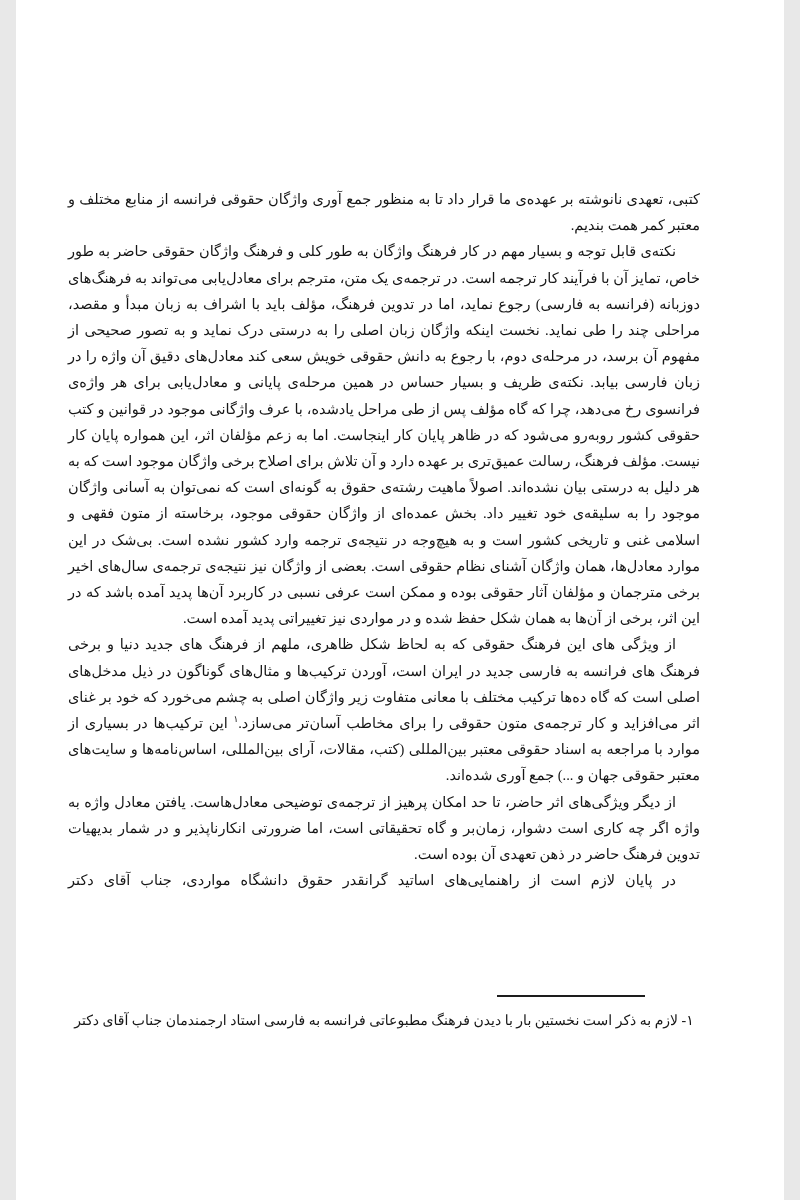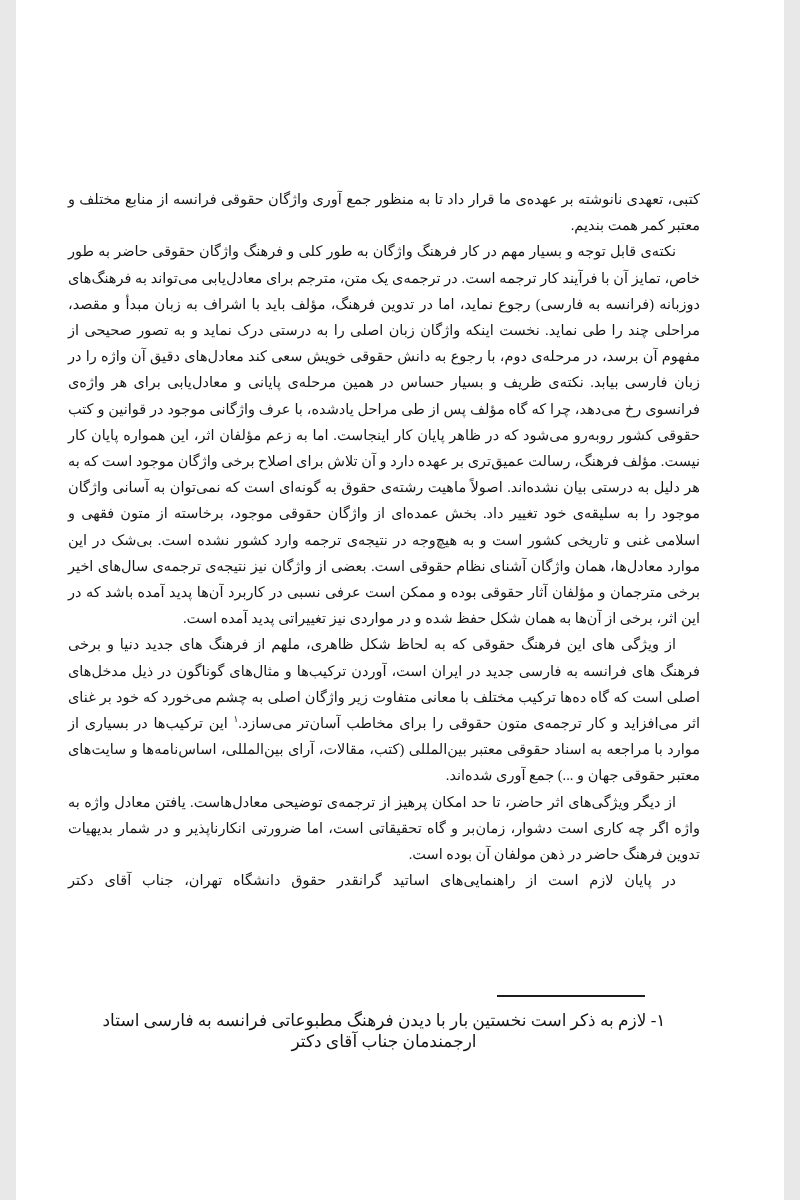--- a/index.html
+++ b/index.html
@@ -43,41 +43,41 @@
   }
   .fn-separator {
     height: 2px;
     background: #1d1d1d;
     width: 148px;
     margin-right: 55px;
     margin-bottom: 13px;
   }
   .fn-line {
     text-align: center;
-    font-size: 17px;
+    font-size: 14px;
     line-height: 21px;
     color: #161616;
   }
 </style>
 </head>
 <body>
 
 <div class="page">
 
   <div class="body-text">
 
     <p class="para">کتبی، تعهدی نانوشته بر عهده‌ی ما قرار داد تا به منظور جمع آوری واژگان حقوقی فرانسه از منابع مختلف و معتبر کمر همت بندیم.</p>
 
     <p class="para indent">نکته‌ی قابل توجه و بسیار مهم در کار فرهنگ واژگان به طور کلی و فرهنگ واژگان حقوقی حاضر به طور خاص، تمایز آن با فرآیند کار ترجمه است. در ترجمه‌ی یک متن، مترجم برای معادل‌یابی می‌تواند به فرهنگ‌های دوزبانه (فرانسه به فارسی) رجوع نماید، اما در تدوین فرهنگ، مؤلف باید با اشراف به زبان مبدأ و مقصد، مراحلی چند را طی نماید. نخست اینکه واژگان زبان اصلی را به درستی درک نماید و به تصور صحیحی از مفهوم آن برسد، در مرحله‌ی دوم، با رجوع به دانش حقوقی خویش سعی کند معادل‌های دقیق آن واژه را در زبان فارسی بیابد. نکته‌ی ظریف و بسیار حساس در همین مرحله‌ی پایانی و معادل‌یابی برای هر واژه‌ی فرانسوی رخ می‌دهد، چرا که گاه مؤلف پس از طی مراحل یادشده، با عرف واژگانی موجود در قوانین و کتب حقوقی کشور روبه‌رو می‌شود که در ظاهر پایان کار اینجاست. اما به زعم مؤلفان اثر، این همواره پایان کار نیست. مؤلف فرهنگ، رسالت عمیق‌تری بر عهده دارد و آن تلاش برای اصلاح برخی واژگان موجود است که به هر دلیل به درستی بیان نشده‌اند. اصولاً ماهیت رشته‌ی حقوق به گونه‌ای است که نمی‌توان به آسانی واژگان موجود را به سلیقه‌ی خود تغییر داد. بخش عمده‌ای از واژگان حقوقی موجود، برخاسته از متون فقهی و اسلامی غنی و تاریخی کشور است و به هیچ‌وجه در نتیجه‌ی ترجمه وارد کشور نشده است. بی‌شک در این موارد معادل‌ها، همان واژگان آشنای نظام حقوقی است. بعضی از واژگان نیز نتیجه‌ی ترجمه‌ی سال‌های اخیر برخی مترجمان و مؤلفان آثار حقوقی بوده و ممکن است عرفی نسبی در کاربرد آن‌ها پدید آمده باشد که در این اثر، برخی از آن‌ها به همان شکل حفظ شده و در مواردی نیز تغییراتی پدید آمده است.</p>
 
     <p class="para indent"><span>از ویژگی های این فرهنگ حقوقی که به لحاظ شکل ظاهری، ملهم از فرهنگ های جدید دنیا و برخی فرهنگ های فرانسه به فارسی جدید در ایران است، آوردن ترکیب‌ها و مثال‌های گوناگون در ذیل مدخل‌های اصلی است که گاه ده‌ها ترکیب مختلف با معانی متفاوت زیر واژگان اصلی به چشم می‌خورد که خود بر غنای اثر می‌افزاید و کار ترجمه‌ی متون حقوقی را برای مخاطب آسان‌تر می‌سازد.</span><sup class="fn-ref">۱</sup><span> این ترکیب‌ها در بسیاری از موارد با مراجعه به اسناد حقوقی معتبر بین‌المللی (کتب، مقالات، آرای بین‌المللی، اساس‌نامه‌ها و سایت‌های معتبر حقوقی جهان و ...) جمع آوری شده‌اند.</span></p>
 
-    <p class="para indent">از دیگر ویژگی‌های اثر حاضر، تا حد امکان پرهیز از ترجمه‌ی توضیحی معادل‌هاست. یافتن معادل واژه به واژه اگر چه کاری است دشوار، زمان‌بر و گاه تحقیقاتی است، اما ضرورتی انکارناپذیر و در شمار بدیهیات تدوین فرهنگ حاضر در ذهن مولفان آن بوده است.</p>
+    <p class="para indent">از دیگر ویژگی‌های اثر حاضر، تا حد امکان پرهیز از ترجمه‌ی توضیحی معادل‌هاست. یافتن معادل واژه به واژه اگر چه کاری است دشوار، زمان‌بر و گاه تحقیقاتی است، اما ضرورتی انکارناپذیر و در شمار بدیهیات تدوین فرهنگ حاضر در ذهن تعهدی آن بوده است.</p>
 
-    <p class="para indent fill-last">در پایان لازم است از راهنمایی‌های اساتید گرانقدر حقوق دانشگاه تهران، جناب آقای دکتر</p>
+    <p class="para indent fill-last">در پایان لازم است از راهنمایی‌های اساتید گرانقدر حقوق دانشگاه مواردی، جناب آقای دکتر</p>
 
   </div>
 
   <div class="footnote-area">
     <div class="fn-separator"></div>
     <div class="fn-line">۱- لازم به ذکر است نخستین بار با دیدن فرهنگ مطبوعاتی فرانسه به فارسی استاد ارجمندمان جناب آقای دکتر</div>
   </div>
 
 </div>
 

